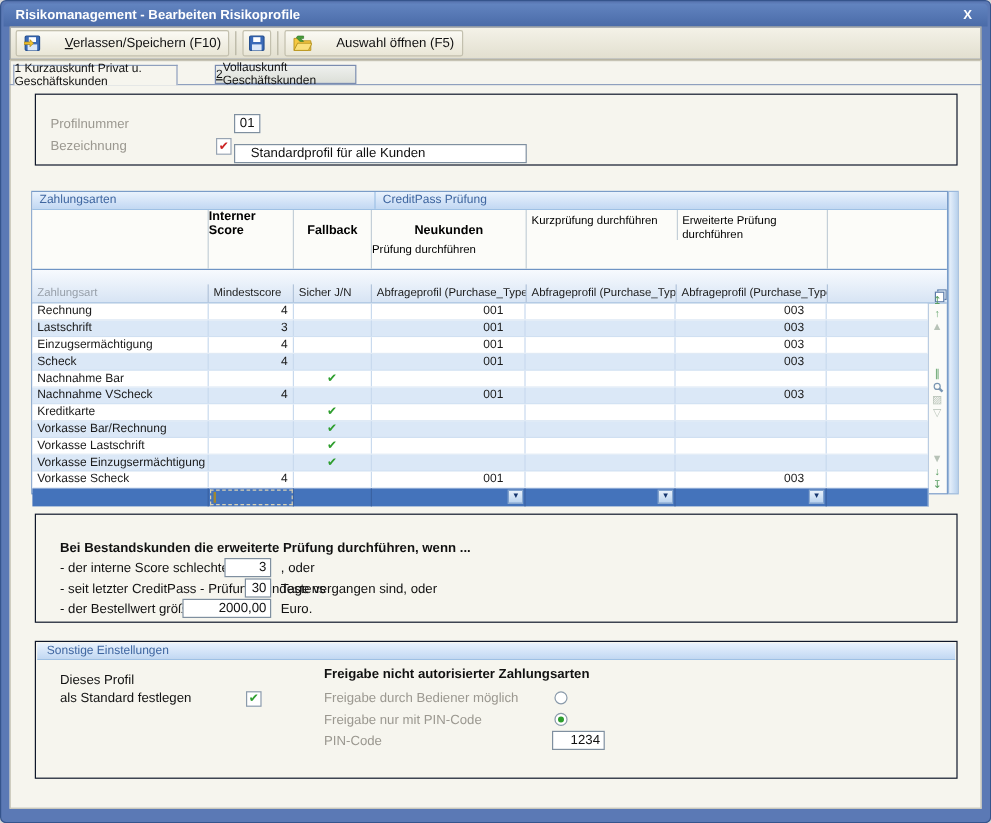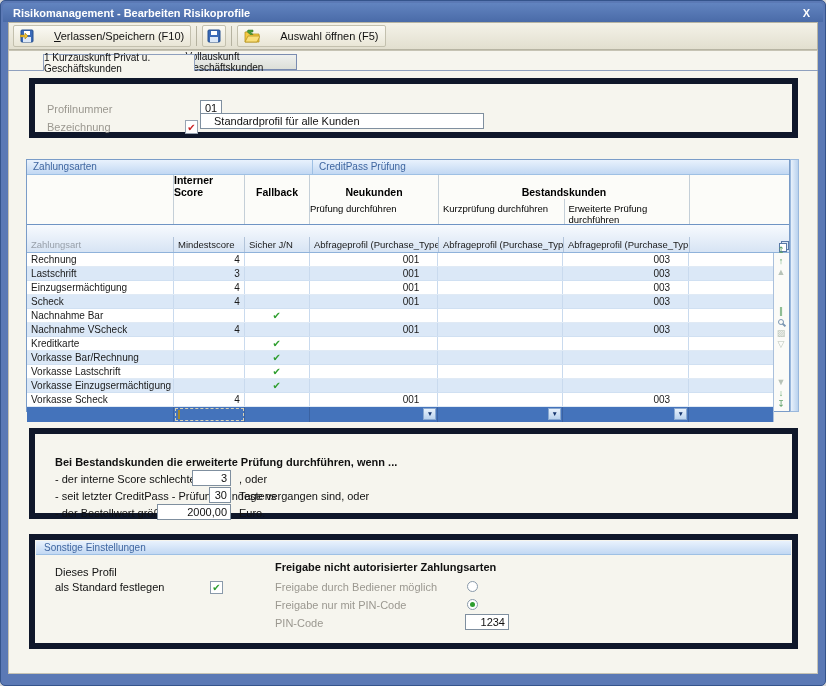--- a/index.html
+++ b/index.html
@@ -25,28 +25,28 @@
   .u { text-decoration:underline; }
 
   
   .panel { position:absolute; left:7px; top:49px; width:810px; height:624px;
            background:#f6f5ee; border:1px solid #c6c3b4; }
 
   
   .tabline { position:absolute; left:7px; top:69px; width:810px; height:1px; background:#8fa0be; }
   .tab { position:absolute; top:53px; height:17px; font-size:10px; display:flex;
          align-items:center; justify-content:center; cursor:default; color:#111; }
-  .tab1 { left:10px; width:152px; background:#f6f5ee; border:1px solid #8fa0be;
-          border-bottom:none; z-index:3;margin-left:32px; }
+  .tab1 { left:10px; width:137px; background:#f6f5ee; border:1px solid #8fa0be;
+          border-bottom:none; z-index:3; }
   .tab2 { left:178px; width:118px; height:16px; background:linear-gradient(#eef0ee,#dcdfd8);
           border:1px solid #7a8cb0; z-index:2; }
 
   
   .gbox { position:absolute; left:28px; width:769px; background:#f6f5ee;
-          border:6px solid #0f172a; }
+          border:1px solid #0f172a; }
   .gband { position:absolute; left:1px; top:1px; right:1px; height:14px;
            background:linear-gradient(#e9f2fd,#c2d8f3); border-bottom:1px solid #9ec0e4;
            color:#3f66a0; font-size:10px; line-height:14px; padding-left:8px; }
   .glabel { position:absolute; font-size:11px; color:#9b9890; }
   .gtext  { position:absolute; font-size:11px; color:#111; }
   .gbold  { position:absolute; font-size:11px; font-weight:bold; color:#111; }
   .tinput { position:absolute; height:16px; border:1px solid #7f8f9f; background:#fff;
             font-family:inherit; font-size:11px; padding:0 3px; color:#111; }
 
   
@@ -179,42 +179,41 @@
   <div class="tab tab2">
       <span class="u">2</span>
       <span> Vollauskunft Geschäftskunden</span>
     </div>
 
   <div class="gbox box1">
     <span class="glabel" style="left:12px; top:19px;">Profilnummer</span>
     <input class="tinput" style="left: 165px; top: 16px; width: 22px; text-align: center;" value="01">
     <span class="glabel" style="left:12px; top:37px;">Bezeichnung</span>
     <span class="checkdoc">✔</span>
-    <input class="tinput" style="left: 165px; top: 29px; width: 284px; padding-left: 13px;" value="Standardprofil für alle Kunden">
+    <input class="tinput" style="left: 165px; top: 41px; width: 244px; padding-left: 13px;" value="Standardprofil für alle Kunden">
   </div>
 
   <div class="grid">
     <div class="caprow">
       <div class="capL">Zahlungsarten</div>
       <div class="capR">CreditPass Prüfung</div>
     </div>
     <div class="bandrow">
       <div class="bcell bc1"></div>
       <div class="bcell bc2">
         <div class="blab">Interner Score</div>
       </div>
       <div class="bcell bc3">
         <div class="blab">Fallback</div>
       </div>
       <div class="bcell bc4">
         <div class="blab">Neukunden</div>
         <div class="bsub">Prüfung durchführen</div>
       </div>
       <div class="bcell bgrp">
-        <div class="blab">Bestandskunden</div>
         <div class="bsubrow">
           <div class="bsubL">Kurzprüfung durchführen</div>
           <div class="bsubR">Erweiterte Prüfung durchführen</div>
         </div>
       </div>
       <div class="bcell bfill"></div>
     </div>
     <div class="colhead">
       <div class="hcell h1 hgray">Zahlungsart</div>
       <div class="hcell h2">Mindestscore</div>

